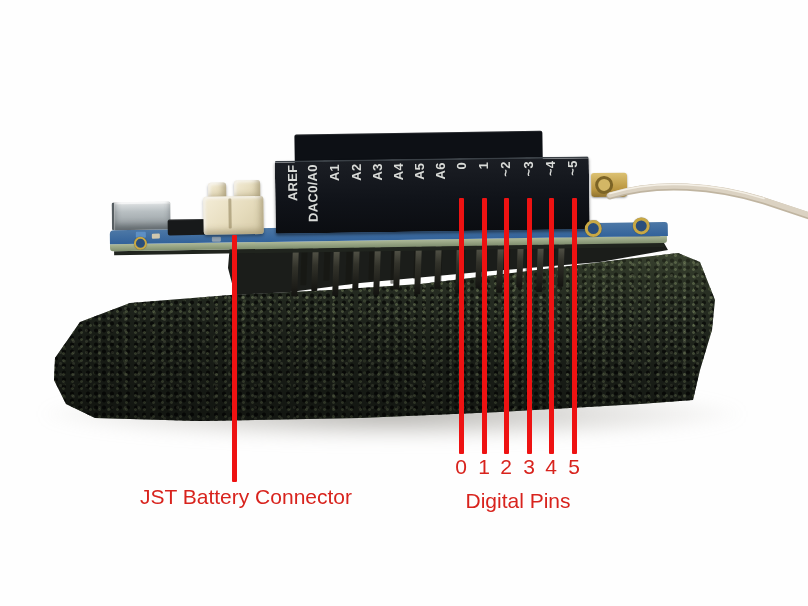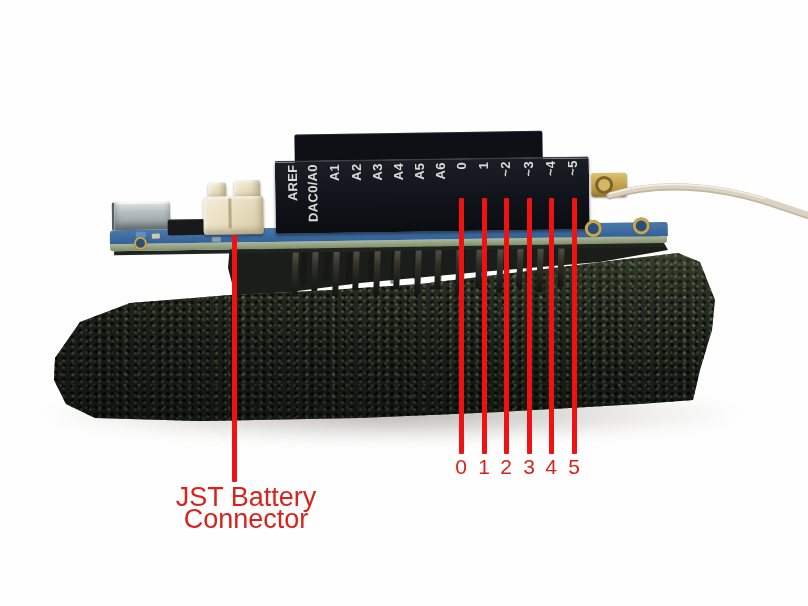--- a/index.html
+++ b/index.html
@@ -120,21 +120,21 @@
   #line-d2{left:504px;top:198px;height:256px;}
   #line-d3{left:527px;top:198px;height:256px;}
   #line-d4{left:549px;top:198px;height:256px;}
   #line-d5{left:572px;top:198px;height:256px;}
   .pin-num{
     position:absolute;top:456px;width:22px;text-align:center;
     color:#d8231d;font-size:21px;line-height:21px;font-weight:400;
   }
   #num-0{left:450px;} #num-1{left:473px;} #num-2{left:495px;}
   #num-3{left:518px;} #num-4{left:540px;} #num-5{left:563px;}
-  .ann-label{position:absolute;color:#d8231d;font-size:27px;line-height:22px;text-align:center;}
+  .ann-label{position:absolute;color:#d8231d;font-size:21px;line-height:22px;text-align:center;}
   #label-jst{left:126px;top:486px;width:240px;}
   #label-digital{left:428px;top:490px;width:180px;}
   svg{position:absolute;left:0;top:0;}
 </style>
 </head>
 <body>
 
 <div id="stage">
 
   <div id="ground-shadow"></div>
@@ -228,14 +228,15 @@
   <div id="line-d5" class="ann-line"></div>
 
   <span id="num-0" class="pin-num">0</span>
   <span id="num-1" class="pin-num">1</span>
   <span id="num-2" class="pin-num">2</span>
   <span id="num-3" class="pin-num">3</span>
   <span id="num-4" class="pin-num">4</span>
   <span id="num-5" class="pin-num">5</span>
 
   <div id="label-jst" class="ann-label">JST Battery Connector</div>
+  <div id="label-digital" class="ann-label">Digital Pins</div>
 
 </div>
 
 </body></html>

